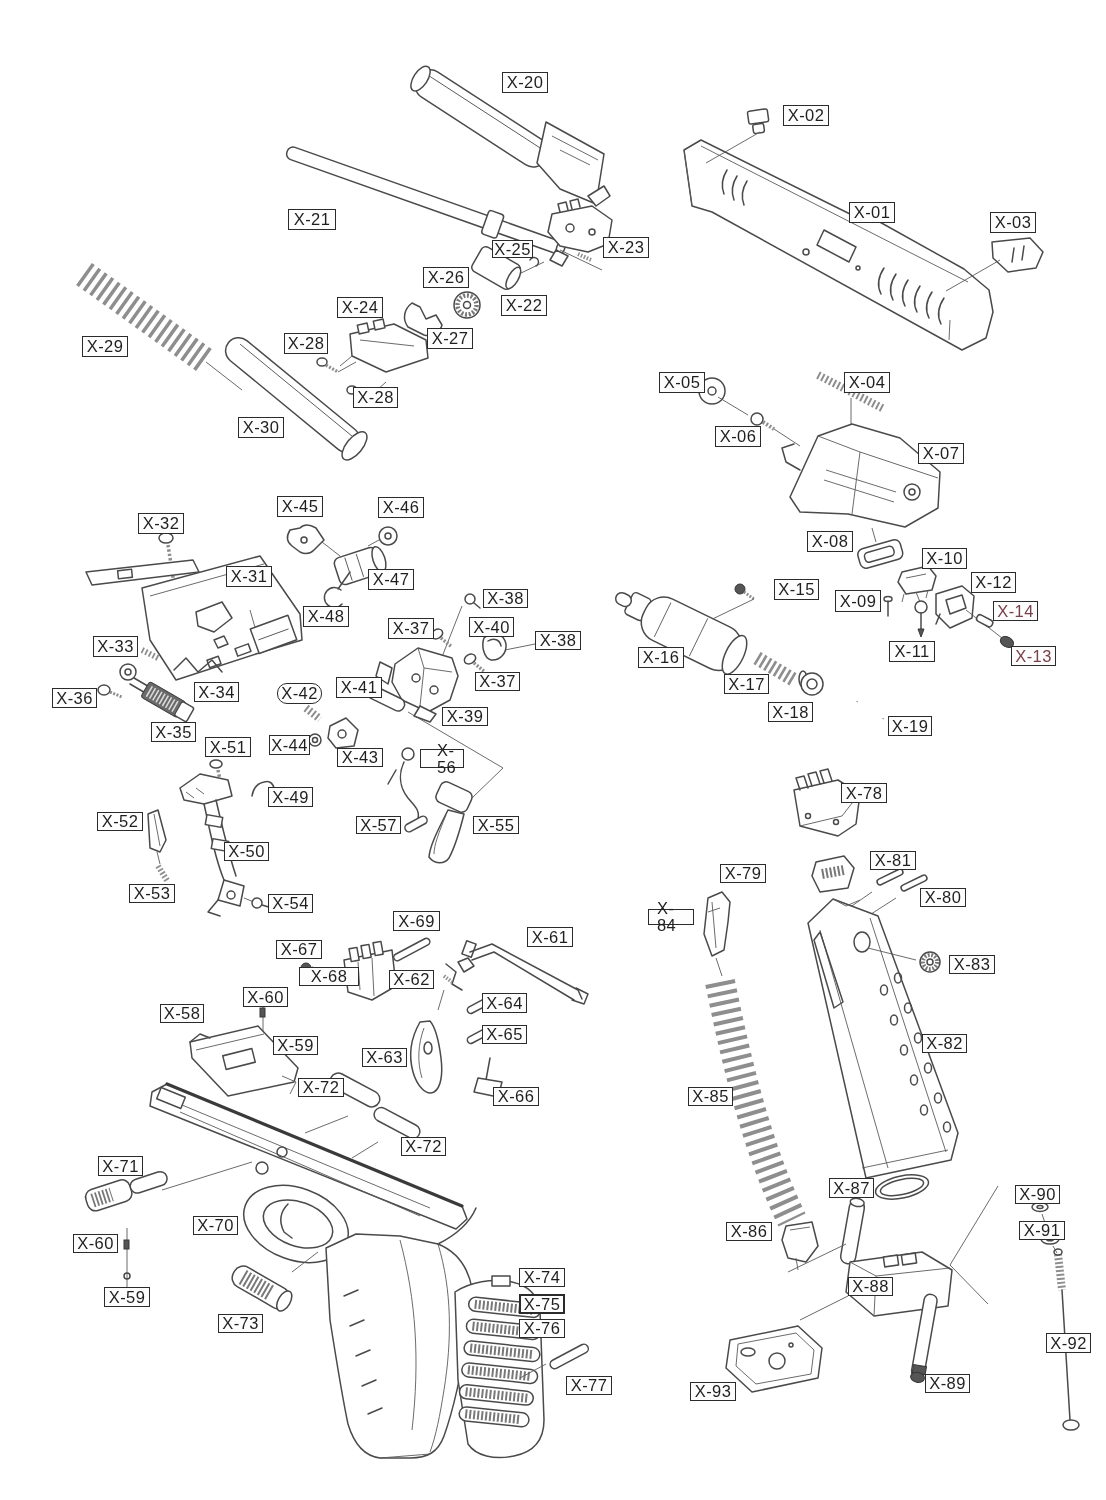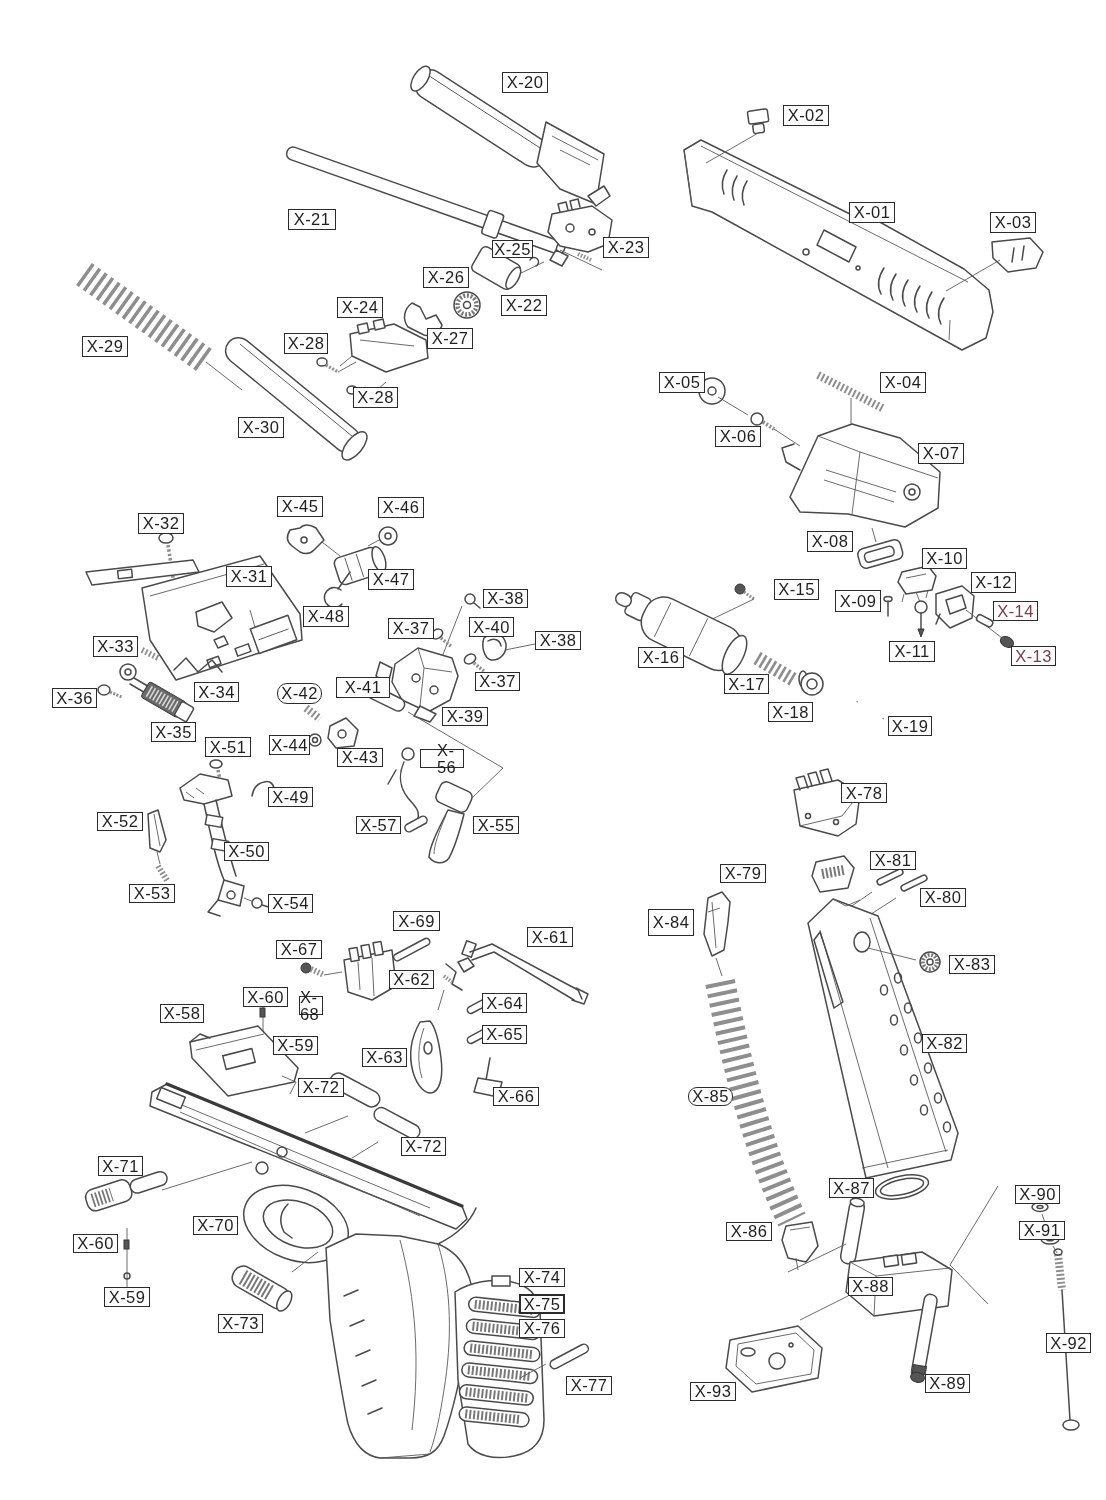--- a/index.html
+++ b/index.html
@@ -622,21 +622,21 @@
       <div class="lbl" style="left: 603px; top: 237px; width: 46px; height: 21px;">X-23</div>
       <div class="lbl" style="left: 423px; top: 267px; width: 46px; height: 21px;">X-26</div>
       <div class="lbl" style="left: 501px; top: 295px; width: 46px; height: 21px;">X-22</div>
       <div class="lbl" style="left: 337px; top: 297px; width: 46px; height: 21px;">X-24</div>
       <div class="lbl" style="left: 427px; top: 328px; width: 46px; height: 21px;">X-27</div>
       <div class="lbl" style="left: 284px; top: 333px; width: 44px; height: 21px;">X-28</div>
       <div class="lbl" style="left: 82px; top: 336px; width: 46px; height: 21px;">X-29</div>
       <div class="lbl" style="left: 353px; top: 387px; width: 45px; height: 21px;">X-28</div>
       <div class="lbl" style="left: 238px; top: 417px; width: 46px; height: 21px;">X-30</div>
       <div class="lbl" style="left: 659px; top: 372px; width: 46px; height: 21px;">X-05</div>
-      <div class="lbl" style="left: 880px; top: 372px; width: 46px; height: 21px;">X-04</div>
+      <div class="lbl" style="left: 844px; top: 372px; width: 46px; height: 21px;">X-04</div>
       <div class="lbl" style="left: 715px; top: 426px; width: 46px; height: 21px;">X-06</div>
       <div class="lbl" style="left: 918px; top: 443px; width: 46px; height: 21px;">X-07</div>
       <div class="lbl" style="left: 138px; top: 513px; width: 46px; height: 21px;">X-32</div>
       <div class="lbl" style="left: 277px; top: 496px; width: 46px; height: 21px;">X-45</div>
       <div class="lbl" style="left: 378px; top: 497px; width: 46px; height: 21px;">X-46</div>
       <div class="lbl" style="left: 807px; top: 531px; width: 46px; height: 21px;">X-08</div>
       <div class="lbl" style="left: 922px; top: 548px; width: 45px; height: 21px;">X-10</div>
       <div class="lbl" style="left: 226px; top: 566px; width: 46px; height: 21px;">X-31</div>
       <div class="lbl" style="left: 368px; top: 569px; width: 46px; height: 21px;">X-47</div>
       <div class="lbl" style="left: 971px; top: 572px; width: 45px; height: 21px;">X-12</div>
@@ -646,21 +646,21 @@
       <div class="lbl" style="left: 303px; top: 606px; width: 46px; height: 21px;">X-48</div>
       <div class="lbl" style="left: 388px; top: 618px; width: 46px; height: 21px;">X-37</div>
       <div class="lbl" style="left: 469px; top: 617px; width: 45px; height: 20px;">X-40</div>
       <div class="lbl" style="left: 483px; top: 589px; width: 45px; height: 19px;">X-38</div>
       <div class="lbl" style="left: 535px; top: 631px; width: 46px; height: 19px;">X-38</div>
       <div class="lbl" style="left: 93px; top: 636px; width: 45px; height: 21px;">X-33</div>
       <div class="lbl" style="left: 889px; top: 641px; width: 46px; height: 21px;">X-11</div>
       <div class="lbl accent" style="left: 1011px; top: 646px; width: 45px; height: 20px;">X-13</div>
       <div class="lbl" style="left: 638px; top: 647px; width: 46px; height: 21px;">X-16</div>
       <div class="lbl" style="left: 475px; top: 672px; width: 45px; height: 19px;">X-37</div>
-      <div class="lbl" style="left: 336px; top: 677px; width: 54px; height: 21px;">X-41</div>
+      <div class="lbl" style="left: 336px; top: 677px; width: 46px; height: 21px;">X-41</div>
       <div class="lbl" style="left: 194px; top: 682px; width: 45px; height: 20px;">X-34</div>
       <div class="lbl" style="left: 277px; top: 683px; width: 45px; height: 21px; border-radius: 10px;">X-42</div>
       <div class="lbl" style="left: 52px; top: 688px; width: 45px; height: 20px;">X-36</div>
       <div class="lbl" style="left: 724px; top: 674px; width: 45px; height: 20px;">X-17</div>
       <div class="lbl" style="left: 768px; top: 702px; width: 45px; height: 20px;">X-18</div>
       <div class="lbl" style="left: 442px; top: 707px; width: 46px; height: 19px;">X-39</div>
       <div class="lbl" style="left: 888px; top: 716px; width: 44px; height: 20px;">X-19</div>
       <div class="lbl" style="left: 151px; top: 722px; width: 45px; height: 20px;">X-35</div>
       <div class="lbl" style="left: 205px; top: 737px; width: 46px; height: 20px;">X-51</div>
       <div class="lbl" style="left: 269px; top: 735px; width: 41px; height: 20px;">X-44</div>
@@ -670,37 +670,37 @@
       <div class="lbl" style="left: 97px; top: 812px; width: 46px; height: 19px;">X-52</div>
       <div class="lbl" style="left: 356px; top: 816px; width: 45px; height: 18px;">X-57</div>
       <div class="lbl" style="left: 473px; top: 816px; width: 46px; height: 18px;">X-55</div>
       <div class="lbl" style="left: 224px; top: 842px; width: 45px; height: 19px;">X-50</div>
       <div class="lbl" style="left: 129px; top: 884px; width: 46px; height: 19px;">X-53</div>
       <div class="lbl" style="left: 268px; top: 894px; width: 45px; height: 19px;">X-54</div>
       <div class="lbl" style="left: 841px; top: 783px; width: 46px; height: 20px;">X-78</div>
       <div class="lbl" style="left: 870px; top: 851px; width: 46px; height: 19px;">X-81</div>
       <div class="lbl" style="left: 720px; top: 864px; width: 46px; height: 19px;">X-79</div>
       <div class="lbl" style="left: 920px; top: 888px; width: 46px; height: 19px;">X-80</div>
-      <div class="lbl" style="left: 648px; top: 909px; width: 46px; height: 27px;">X-84</div>
+      <div class="lbl" style="left: 648px; top: 909px; width: 46px; height: 16px; padding-left: 8px;">X-84</div>
       <div class="lbl" style="left: 393px; top: 911px; width: 47px; height: 20px;">X-69</div>
       <div class="lbl" style="left: 527px; top: 927px; width: 46px; height: 20px;">X-61</div>
       <div class="lbl" style="left: 276px; top: 940px; width: 46px; height: 19px;">X-67</div>
       <div class="lbl" style="left: 949px; top: 955px; width: 46px; height: 19px;">X-83</div>
       <div class="lbl" style="left: 389px; top: 970px; width: 45px; height: 19px;">X-62</div>
       <div class="lbl" style="left: 243px; top: 987px; width: 45px; height: 20px;">X-60</div>
       <div class="lbl" style="left: 482px; top: 993px; width: 45px; height: 20px;">X-64</div>
-      <div class="lbl" style="left: 299px; top: 996px; width: 24px; height: 19px;">X-68</div>
+      <div class="lbl" style="left: 299px; top: 967px; width: 60px; height: 19px;">X-68</div>
       <div class="lbl" style="left: 160px; top: 1004px; width: 44px; height: 19px;">X-58</div>
       <div class="lbl" style="left: 482px; top: 1025px; width: 45px; height: 19px;">X-65</div>
       <div class="lbl" style="left: 273px; top: 1036px; width: 45px; height: 19px;">X-59</div>
       <div class="lbl" style="left: 362px; top: 1048px; width: 45px; height: 19px;">X-63</div>
       <div class="lbl" style="left: 922px; top: 1034px; width: 45px; height: 19px;">X-82</div>
       <div class="lbl" style="left: 298px; top: 1078px; width: 46px; height: 19px;">X-72</div>
       <div class="lbl" style="left: 493px; top: 1087px; width: 46px; height: 19px;">X-66</div>
-      <div class="lbl" style="left: 688px; top: 1087px; width: 45px; height: 19px; border-radius: 9px;">X-85</div>
+      <div class="lbl" style="left: 688px; top: 1087px; width: 45px; height: 19px;">X-85</div>
       <div class="lbl" style="left: 401px; top: 1137px; width: 45px; height: 19px;">X-72</div>
       <div class="lbl" style="left: 98px; top: 1156px; width: 45px; height: 20px;">X-71</div>
       <div class="lbl" style="left: 829px; top: 1178px; width: 45px; height: 20px;">X-87</div>
       <div class="lbl" style="left: 1015px; top: 1185px; width: 45px; height: 19px;">X-90</div>
       <div class="lbl" style="left: 193px; top: 1216px; width: 45px; height: 19px;">X-70</div>
       <div class="lbl" style="left: 1019px; top: 1221px; width: 46px; height: 19px;">X-91</div>
       <div class="lbl" style="left: 726px; top: 1222px; width: 46px; height: 19px;">X-86</div>
       <div class="lbl" style="left: 73px; top: 1234px; width: 45px; height: 19px;">X-60</div>
       <div class="lbl" style="left: 519px; top: 1268px; width: 46px; height: 19px;">X-74</div>
       <div class="lbl" style="left: 848px; top: 1277px; width: 45px; height: 19px;">X-88</div>

